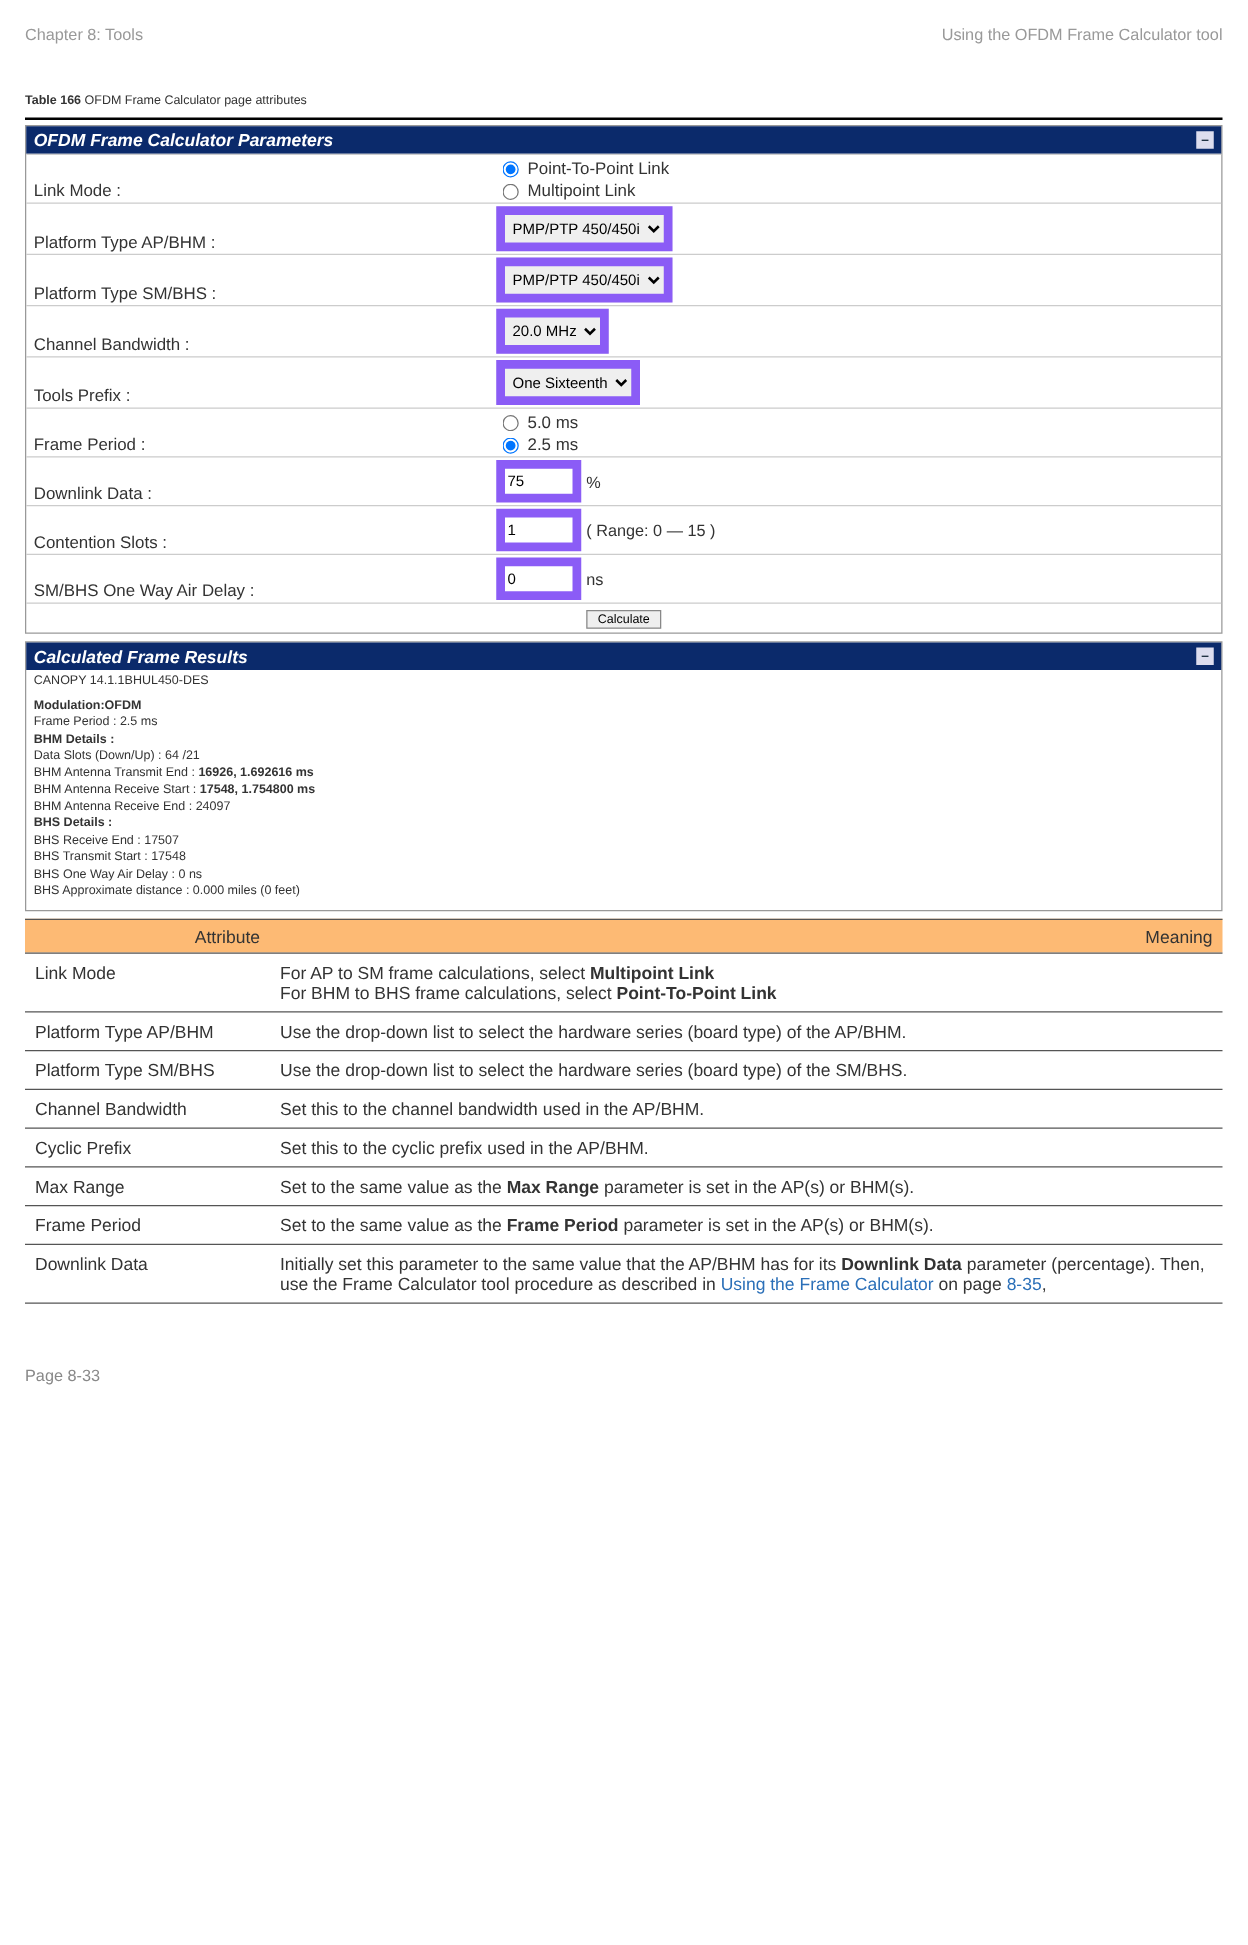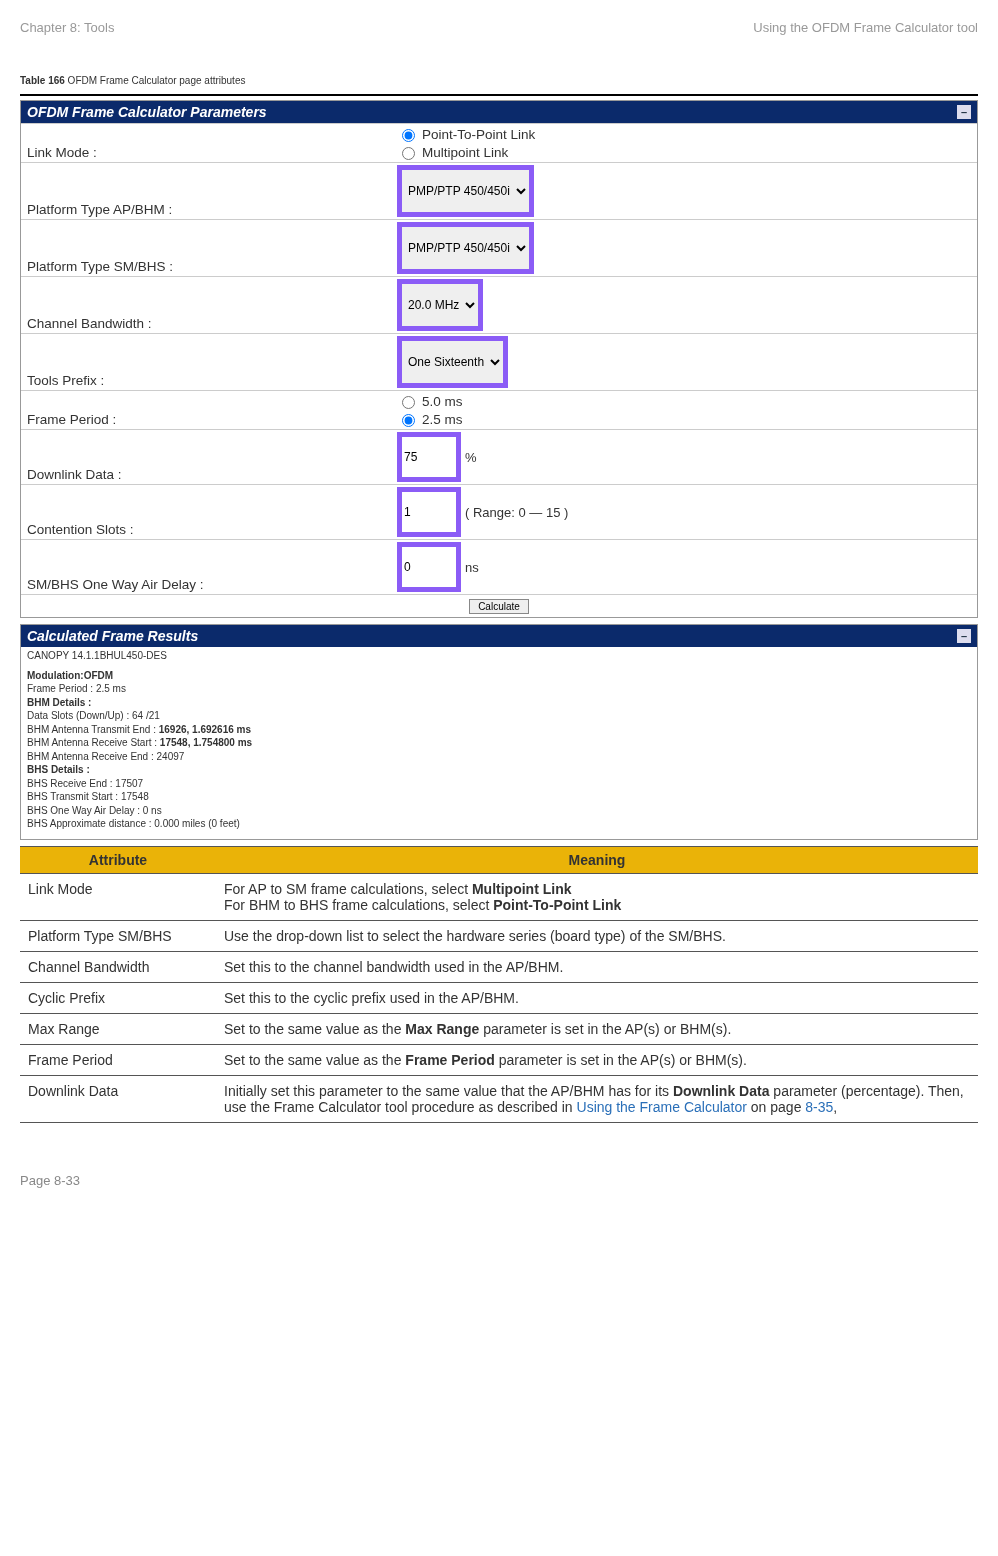--- a/index.html
+++ b/index.html
@@ -83,23 +83,23 @@
   }
   .param-control .stack label {
     display: flex;
     align-items: center;
     gap: 4px;
     font-size: 13.5px;
   }
   select, input[type=text] {
     font-family: Arial;
     font-size: 12px;
-    border: 5px solid #8b5cf6;
+    border: 7px solid #8b5cf6;
     background: #efefef;
-    padding: 13px 2px;
+    padding: 3px 2px;
   }
   input[type=text] {
     background: #fff;
   }
   .small-input { width: 50px; }
   .btn-row {
     text-align: center;
     padding: 3px;
     border-top: 1px solid #ccc;
   }
@@ -118,26 +118,26 @@
   .results-body .line { white-space: pre-wrap; }
   .results-body b { font-weight: bold; }
 
   
   table.attr {
     width: 100%;
     border-collapse: collapse;
     font-size: 14px;
   }
   table.attr th {
-    background: #eab308;
-    text-align: center;
+    background: #fdba74;
+    text-align: right;
     padding: 5px 8px;
     border-top: 1px solid #555;
     border-bottom: 1px solid #555;
-    font-weight: bold;
+    font-weight: normal;
   }
   table.attr td {
     vertical-align: top;
     padding: 7px 8px;
     border-bottom: 1px solid #555;
   }
   table.attr td.col1 { width: 180px; }
   a.link { color: #2a6fb8; text-decoration: none; }
 
   .footer {
@@ -285,20 +285,24 @@
     <th>Meaning</th>
   </tr>
   <tr>
     <td class="col1">Link Mode</td>
     <td>
       <span>For AP to SM frame calculations, select </span><b>Multipoint Link</b><br>
       <span>For BHM to BHS frame calculations, select </span><b>Point-To-Point Link</b>
     </td>
   </tr>
   <tr>
+    <td class="col1">Platform Type AP/BHM</td>
+    <td>Use the drop-down list to select the hardware series (board type) of the AP/BHM.</td>
+  </tr>
+  <tr>
     <td class="col1">Platform Type SM/BHS</td>
     <td>Use the drop-down list to select the hardware series (board type) of the SM/BHS.</td>
   </tr>
   <tr>
     <td class="col1">Channel Bandwidth</td>
     <td>Set this to the channel bandwidth used in the AP/BHM.</td>
   </tr>
   <tr>
     <td class="col1">Cyclic Prefix</td>
     <td>Set this to the cyclic prefix used in the AP/BHM.</td>

